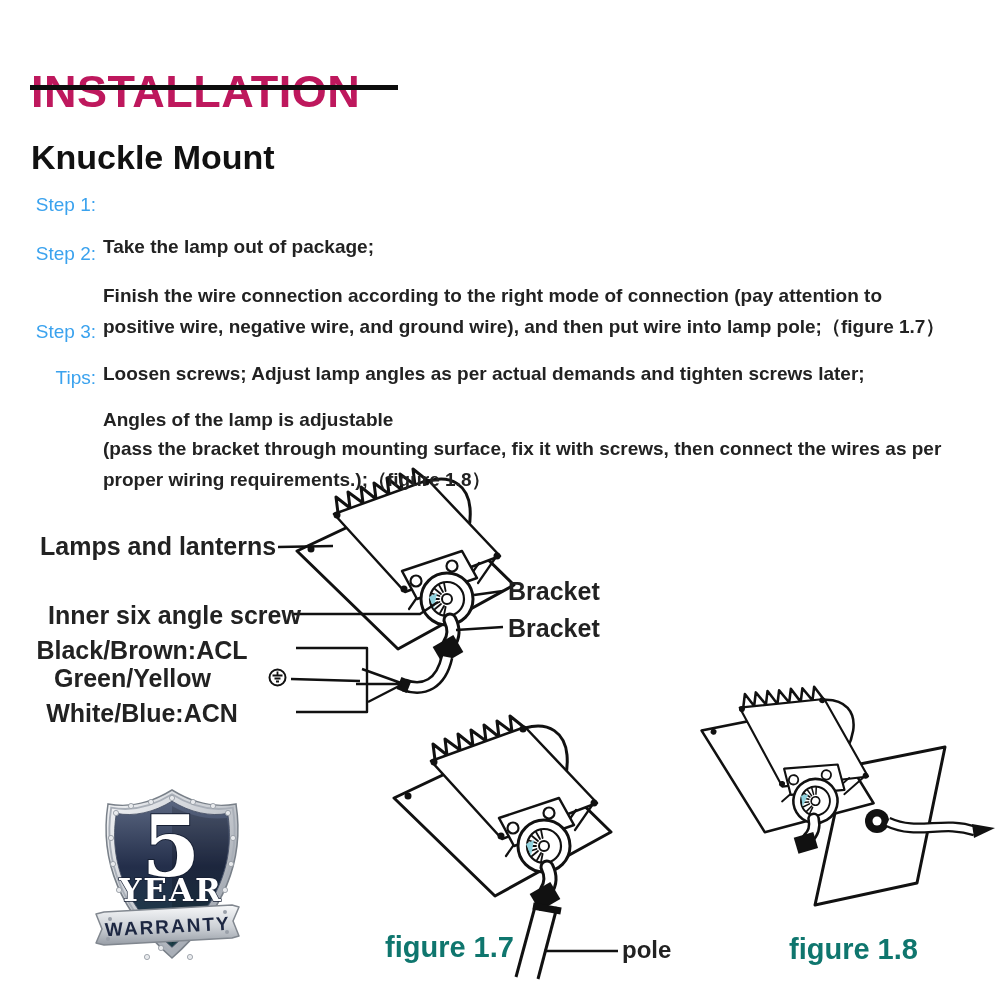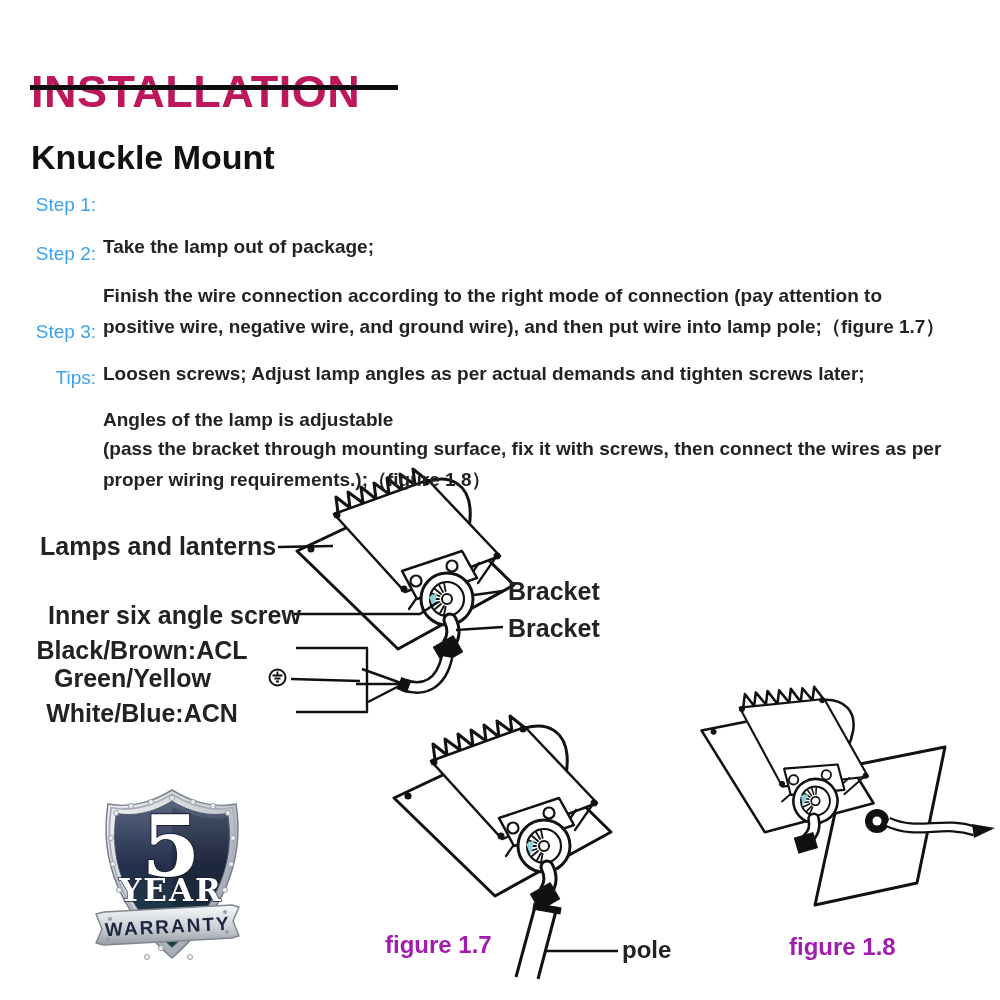--- a/index.html
+++ b/index.html
@@ -6,21 +6,21 @@
   body{width:1000px;height:1000px;position:relative;background:#ffffff;overflow:hidden;
        font-family:"Liberation Sans","DejaVu Sans",sans-serif;color:#1c1c1c;}
   .abs{position:absolute;}
   .title{left:31px;top:30px;font-size:45px;font-weight:700;letter-spacing:.5px;color:#be185d;white-space:nowrap;margin-top:36px;}
   .title-underline{left:30px;top:85px;width:368px;height:5px;background:#0d0d0d;}
   .subtitle{left:31px;top:118px;font-size:34px;font-weight:800;color:#111;white-space:nowrap;margin-top:20px;}
   .step-label{left:0;width:96px;text-align:right;font-size:19px;font-weight:400;color:#3aa2ee;white-space:nowrap;}
   .step-text{left:103px;font-size:19px;font-weight:700;color:#222;white-space:nowrap;margin-top:42px;}
   .dlabel{font-size:25px;font-weight:700;color:#222;white-space:nowrap;}
   .dlabel.r{text-align:center;}
-  .caption{font-size:24px;font-weight:700;color:#a21caf;white-space:nowrap;}
+  .caption{font-size:29px;font-weight:700;color:#0f766e;white-space:nowrap;}
   svg text{user-select:none;}
 </style>
 </head>
 <body>
 
 <svg class="abs" style="left:0;top:0" width="1000" height="1000" viewBox="0 0 1000 1000">
   <defs>
     <linearGradient id="silverG" x1="0" y1="0" x2="1" y2="1">
       <stop offset="0" stop-color="#f4f5f7"></stop>
         <stop offset=".5" stop-color="#c6cad0"></stop>

